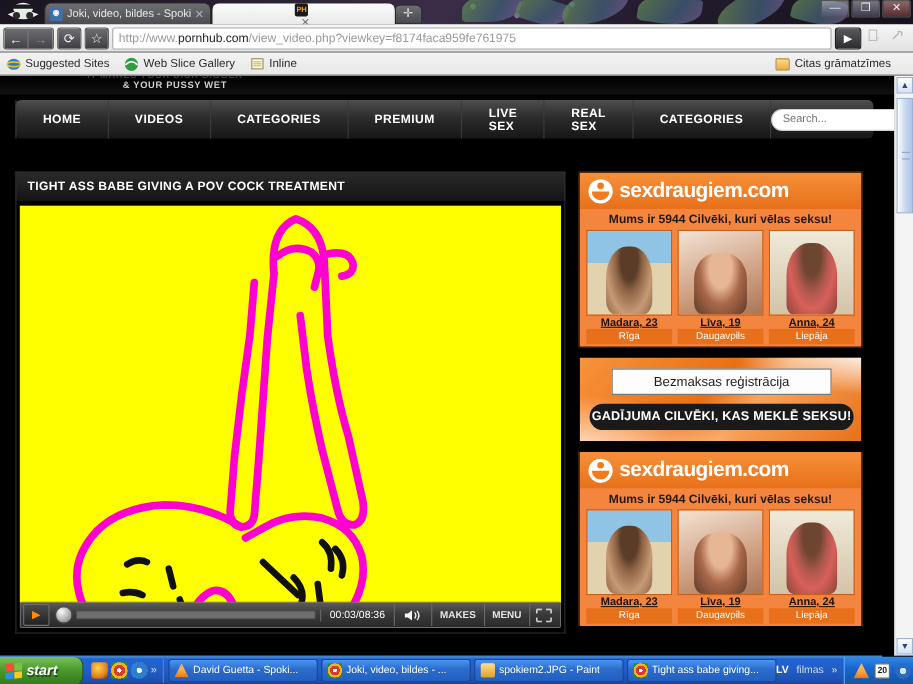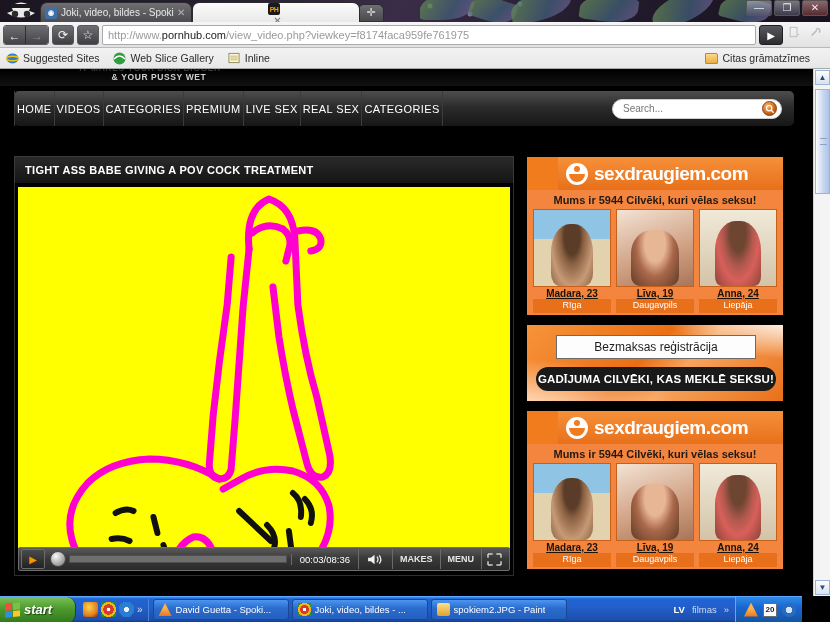--- a/index.html
+++ b/index.html
@@ -152,21 +152,21 @@
 
   
   .sitenav {
     position:absolute; left:14px; top:22px; width:780px; height:35px;
     background: linear-gradient(180deg,#4e4e4e 0%,#2c2c2c 45%,#161616 100%);
     border-radius:5px; display:flex; align-items:center;
     box-shadow: 0 1px 0 #000;
   }
   .navitem {
     height:35px; display:flex; align-items:center; justify-content:center;
-    padding:0 2px; color:#fff; font-size:11px; font-weight:normal;
+    padding:0 24px; color:#fff; font-size:11px; font-weight:bold;
     letter-spacing:.4px; border-right:1px solid #3b3b3b;
   }
   .navitem:first-child { border-left:1px solid #3b3b3b; }
   .searchwrap {
     margin-left:auto; margin-right:12px; width:170px; height:20px;
     background:#fff; border-radius:10px; display:flex; align-items:center;
     padding:0 4px 0 10px; border:1px solid #cfcfcf;
   }
   .searchwrap input {
     border:none; outline:none; flex:1 1 auto; font-size:10px; color:#555;
@@ -233,21 +233,21 @@
         display:flex; align-items:center; color:#cfcfcf; font-size:11px; }
 
   
   .sidebar { position:absolute; left:526px; top:87px; width:268px; }
   .ad {
     position:relative; width:258px; background:#f07c1e; border:1px solid #000;
     overflow:hidden; margin-bottom:8px;
   }
   .ad-head {
     height:33px; background: linear-gradient(180deg,#f6903a,#e8701a);
-    display:flex; align-items:center; padding-left:8px;margin-left:31px;
+    display:flex; align-items:center; padding-left:8px;
   }
   .sd-logo {
     width:22px; height:22px; border-radius:50%; background:#fff; flex:0 0 22px;
     margin-right:6px; position:relative;
   }
   .sd-logo::before {
     content:""; position:absolute; left:8px; top:3px; width:6px; height:6px;
     border-radius:50%; background:#f07c1e;
   }
   .sd-logo::after {
@@ -710,20 +710,24 @@
         <span class="tl">David Guetta - Spoki...</span>
       </div>
       <div class="task">
         <span class="ti qi-chrome"></span>
         <span class="tl">Joki, video, bildes - ...</span>
       </div>
       <div class="task">
         <span class="ti ti-paint"></span>
         <span class="tl">spokiem2.JPG - Paint</span>
       </div>
+      <div class="task">
+        <span class="ti qi-chrome"></span>
+        <span class="tl">Tight ass babe giving...</span>
+      </div>
     </div>
 
     <div class="langbar">
       <span class="lv">LV</span>
       <span class="fm">filmas</span>
       <span class="fm">»</span>
     </div>
 
     <div class="tray">
       <span class="tray-ico tr-vlc"></span>

